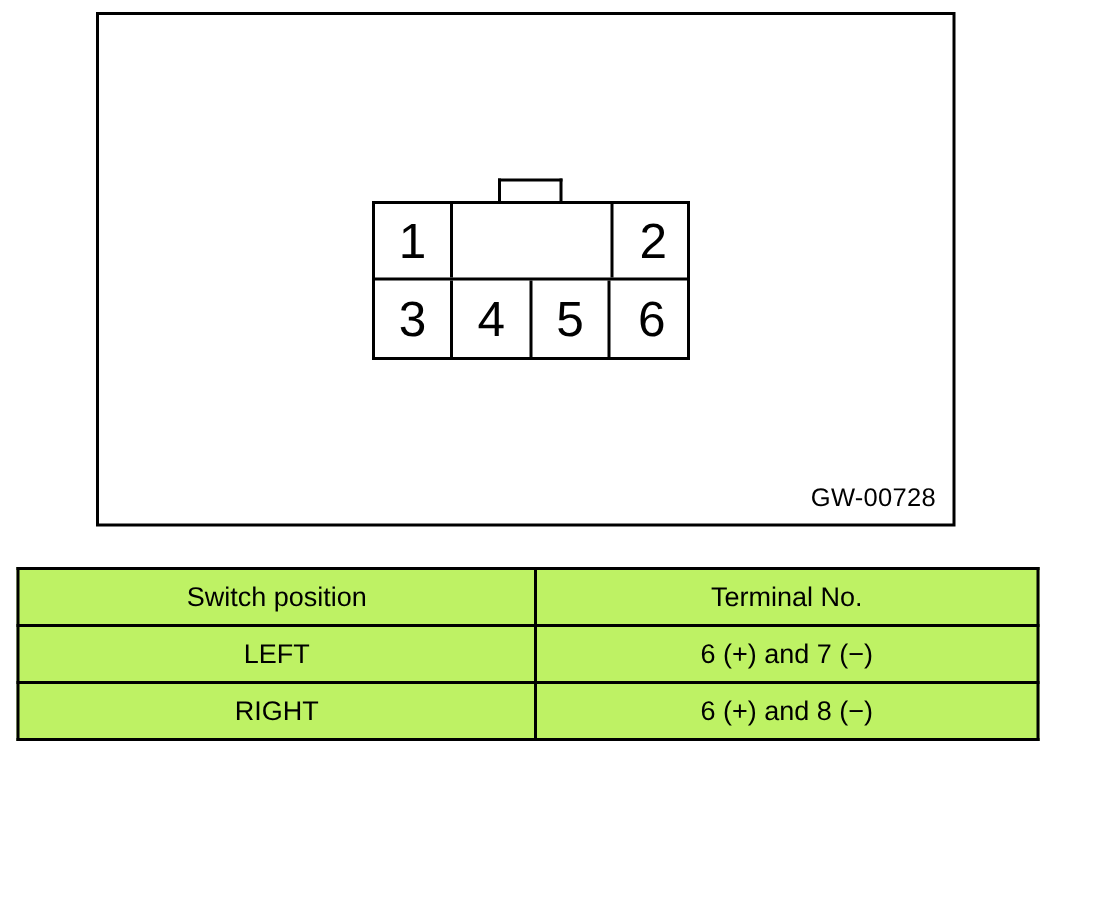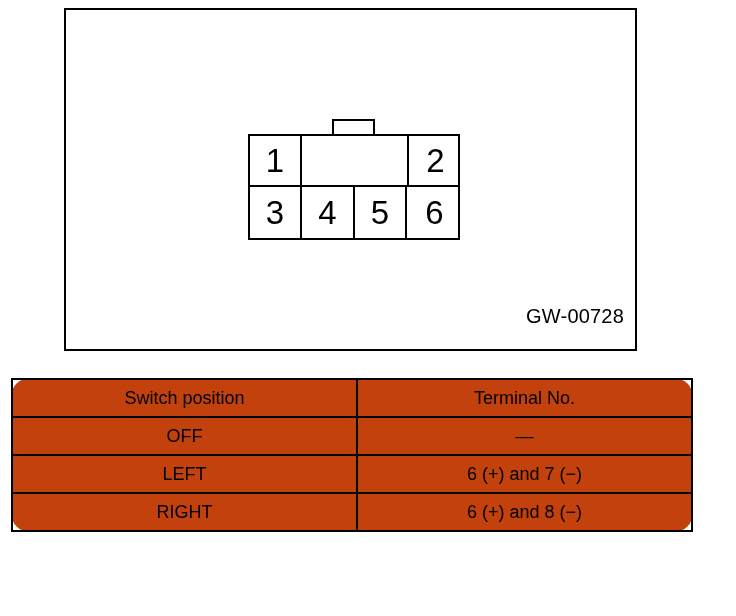--- a/index.html
+++ b/index.html
@@ -97,38 +97,37 @@
   
   #conn-cell-3 { left: 0px;   width: 52px; }
   #conn-cell-4 { left: 52px;  width: 53px; }
   #conn-cell-5 { left: 105px; width: 52px; }
   #conn-cell-6 { left: 157px; width: 55px; }
 
   
   #figure-code {
     position: absolute;
     right: 11px;
-    bottom: 21px;
+    bottom: 7px;
     font-family: "Liberation Sans", sans-serif;
-    font-size: 20px;
+    font-size: 17px;
     letter-spacing: 0.2px;
     color: #000000;
     white-space: nowrap;
   }
 
   
   #terminal-table {
     position: absolute;
     left: 11px;
     top: 378px;
     width: 680px;
     border-collapse: collapse;
     table-layout: fixed;
-    background: #c2410c;
-    border-radius: 19px;
+    background: #bef264;
   }
   #terminal-table td, #terminal-table th {
     border: 2px solid #000000;
     height: 36px;
     text-align: center;
     vertical-align: middle;
     font-family: "Liberation Sans", sans-serif;
     font-size: 18px;
     font-weight: normal;
     color: #000000;
@@ -174,24 +173,20 @@
     <col class="col-terminal">
   </colgroup>
   <thead>
     <tr>
       <th>Switch position</th>
       <th>Terminal No.</th>
     </tr>
   </thead>
   <tbody>
     <tr>
-      <td>OFF</td>
-      <td>—</td>
-    </tr>
-    <tr>
       <td>LEFT</td>
       <td>6 (+) and 7 (−)</td>
     </tr>
     <tr>
       <td>RIGHT</td>
       <td>6 (+) and 8 (−)</td>
     </tr>
   </tbody>
 </table>
 

